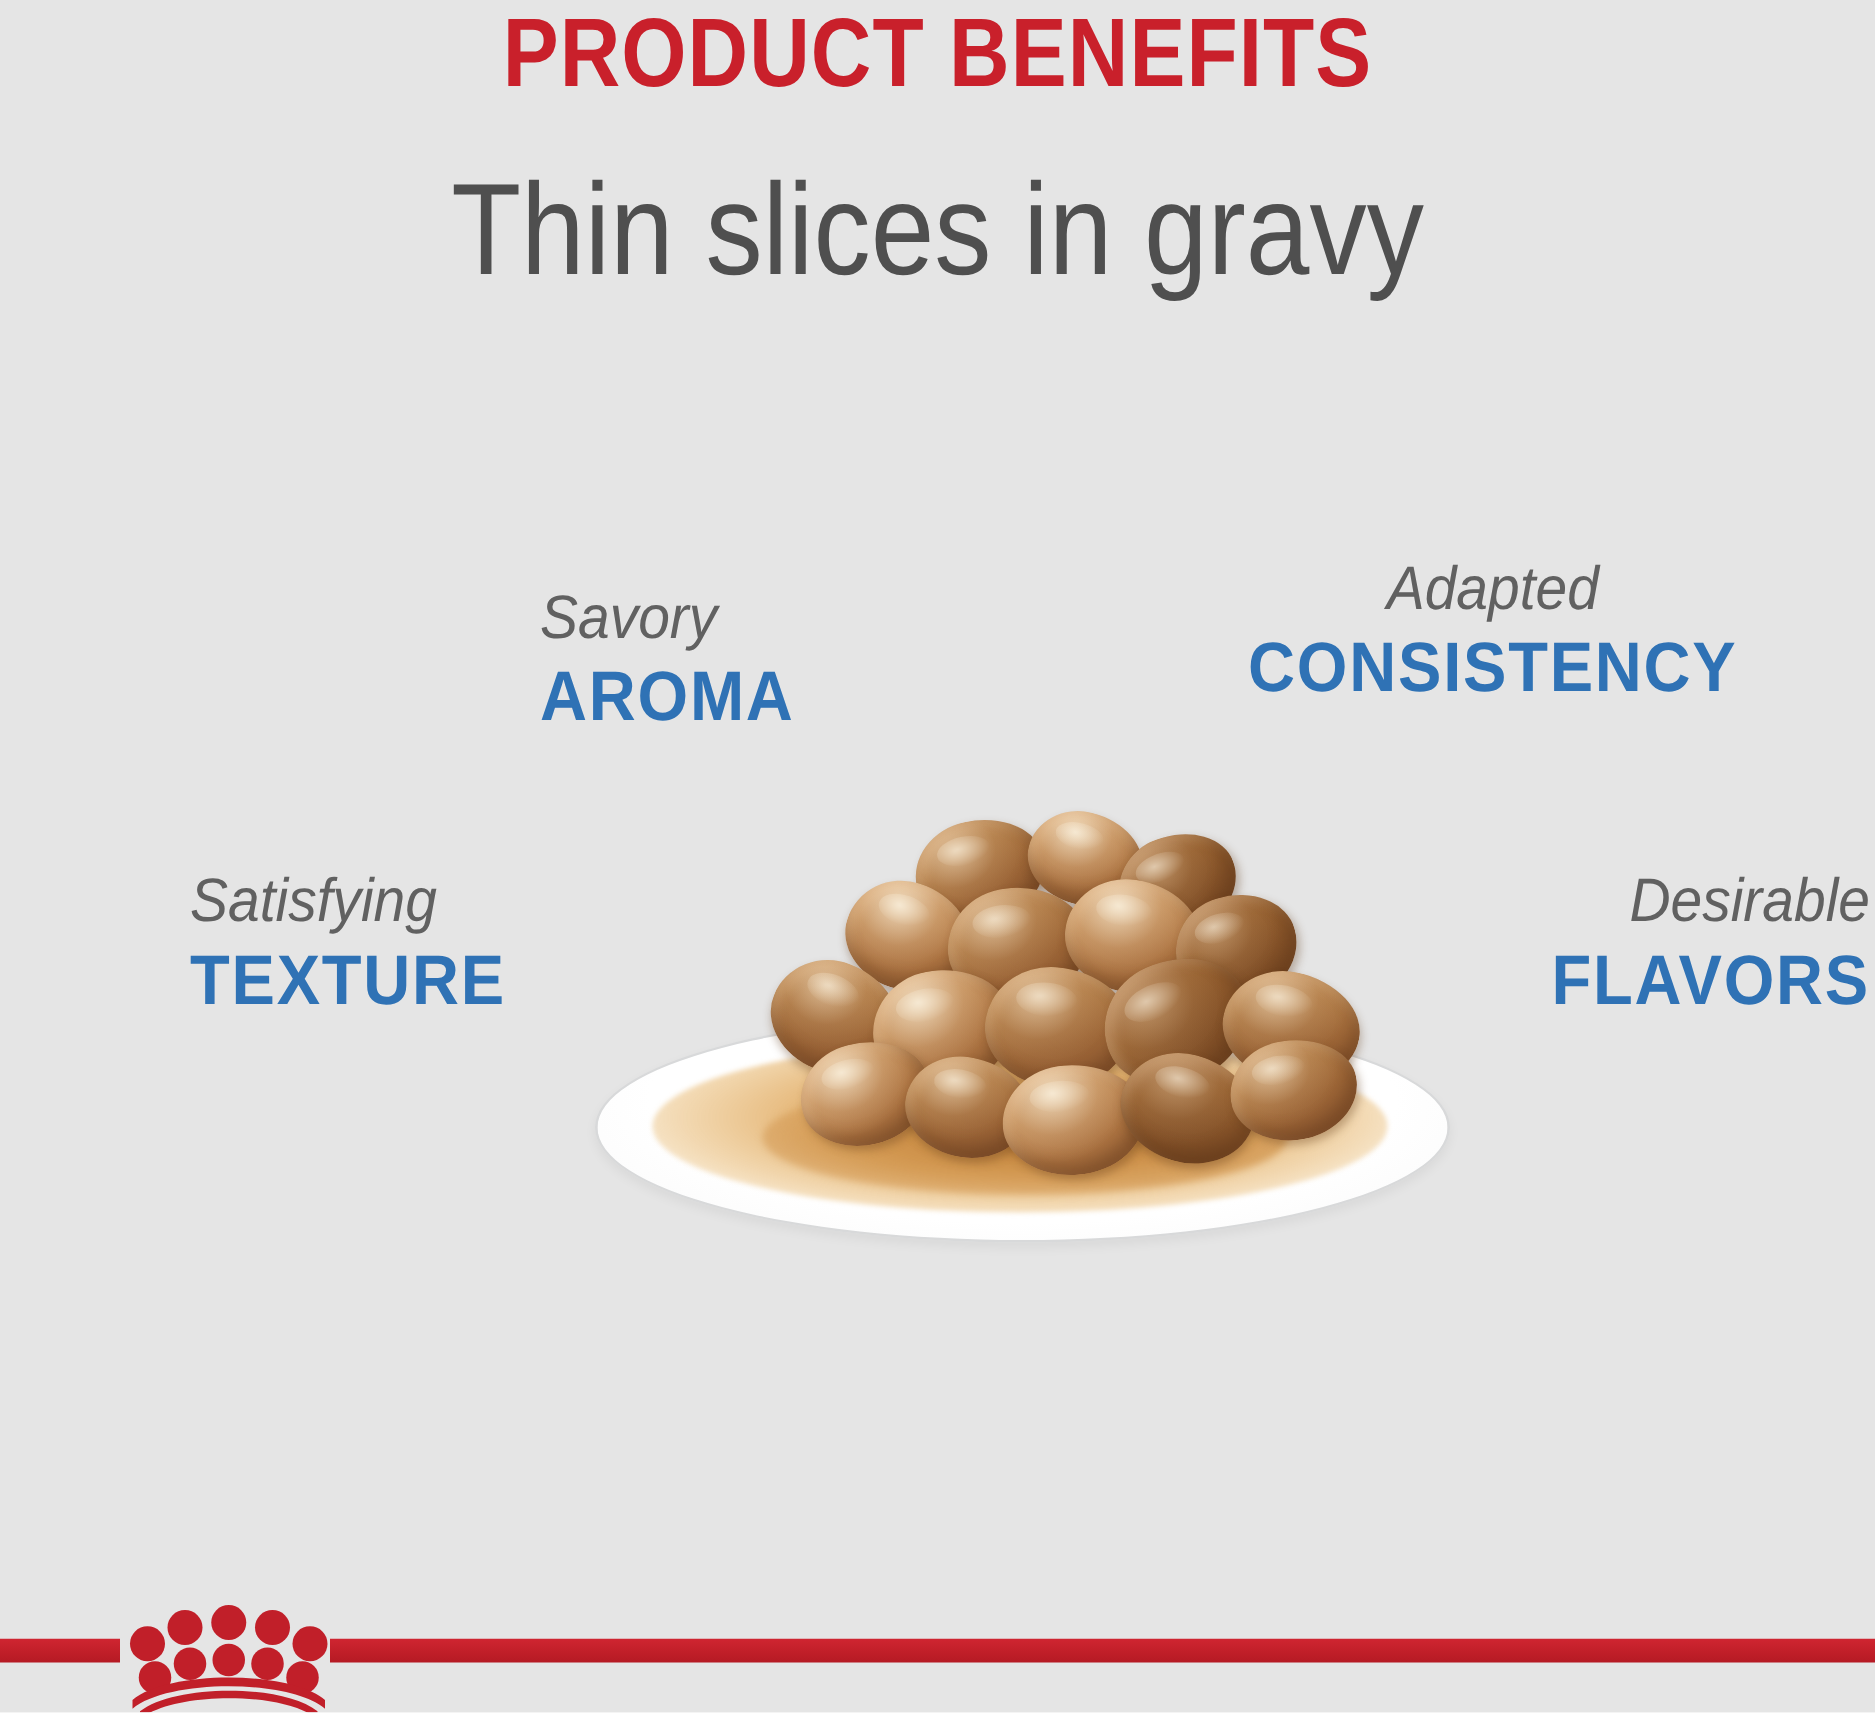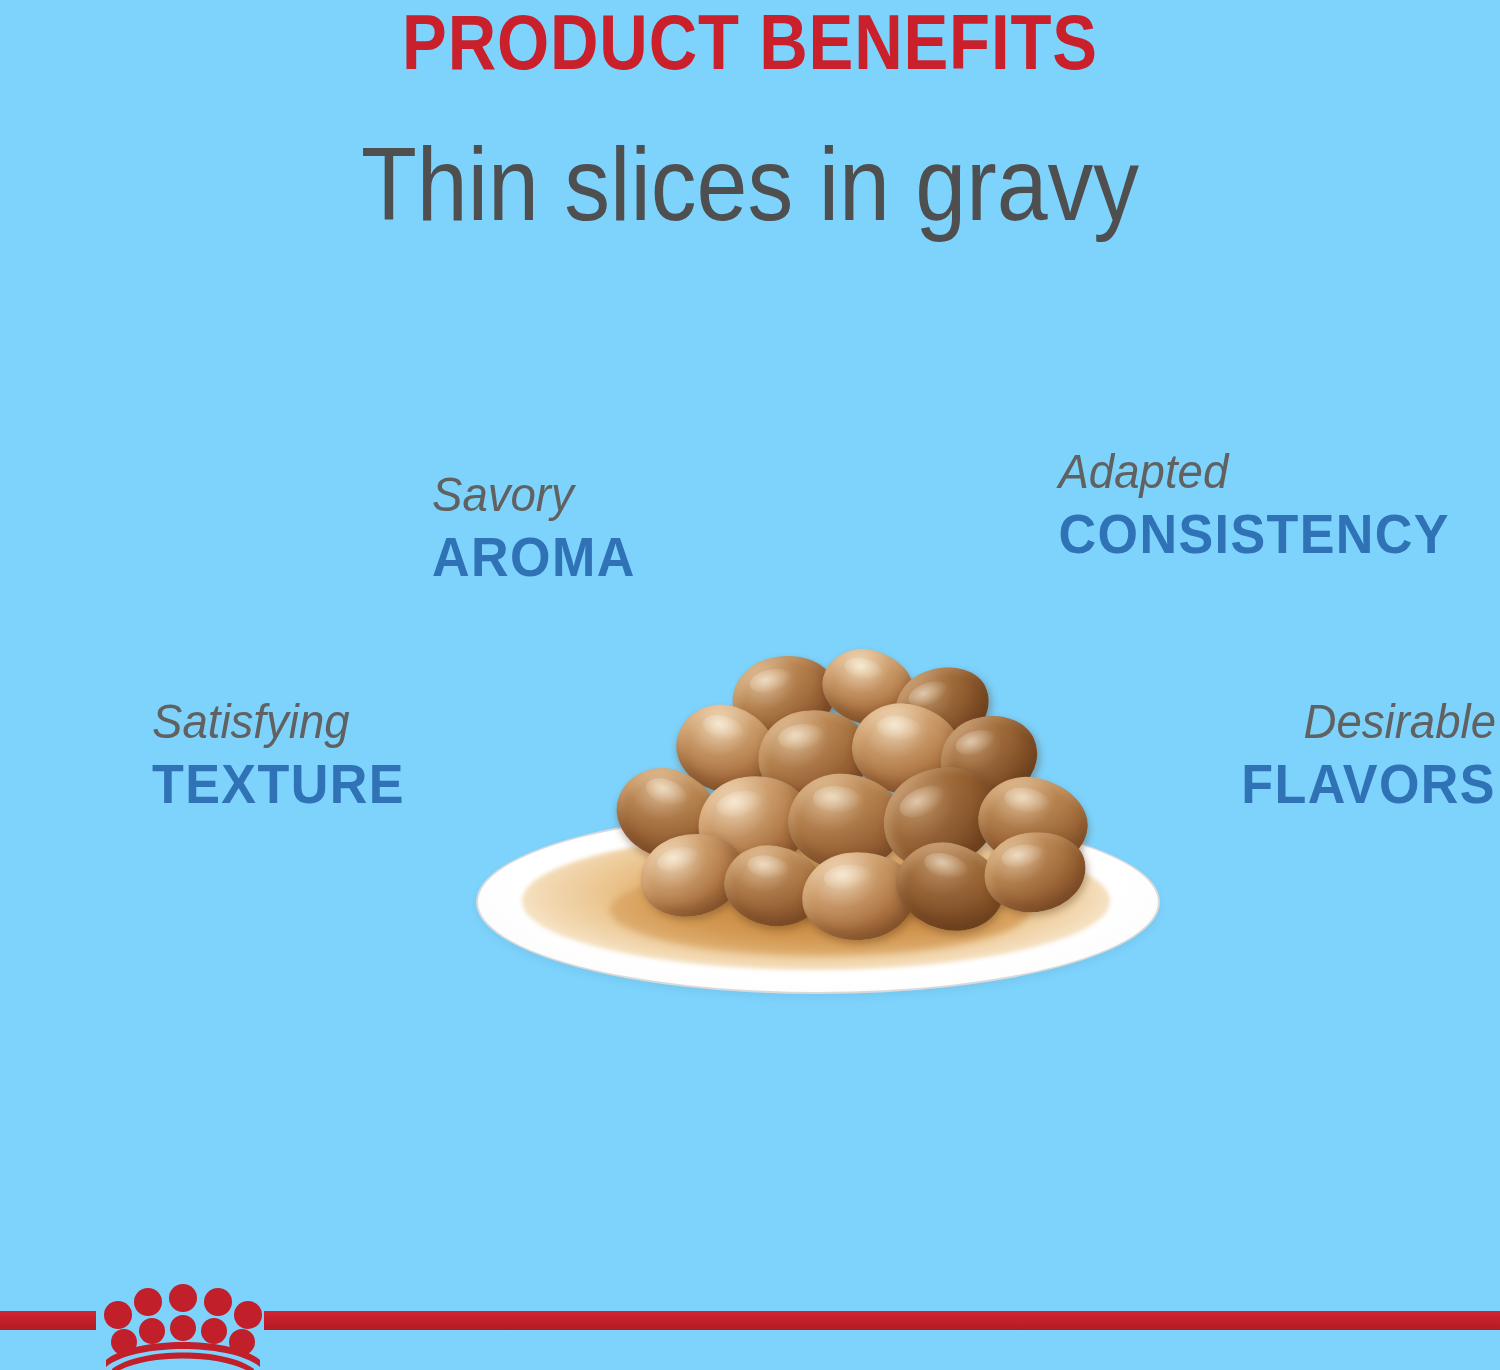--- a/index.html
+++ b/index.html
@@ -7,21 +7,21 @@
     padding: 0;
     background: #ffffff;
   }
   body {
     font-family: "Liberation Sans", sans-serif;
   }
   #page {
     position: relative;
     width: 1500px;
     height: 1370px;
-    background: #7dd3fc;
+    background: #e5e5e5;
     overflow: hidden;
   }
 
   
   .title {
     position: absolute;
     left: 0;
     top: 2px;
     width: 1500px;
     text-align: center;
@@ -74,21 +74,21 @@
     font-size: 56px;
     letter-spacing: 1.5px;
     line-height: 1.1;
     margin-top: 6px;
     transform: scaleX(0.93);
   }
   .al-left  .lead, .al-left  .main { transform-origin: 0% 50%; }
   .al-right .lead, .al-right .main { transform-origin: 100% 50%; }
 
   #benefit-aroma       { left: 432px; top: 469px; text-align: left; }
-  #benefit-consistency { left: 1450px; top: 446px; text-align: left; }
+  #benefit-consistency { left: 1390px; top: 446px; text-align: center; }
   #benefit-texture     { left: 152px; top: 696px; text-align: left; }
   #benefit-flavors     { left: 1496px; top: 696px; text-align: right; }
   #benefit-consistency, #benefit-flavors { transform: translateX(-100%); }
 
   
   #food-photo {
     position: absolute;
     left: 470px;
     top: 620px;
     width: 700px;

